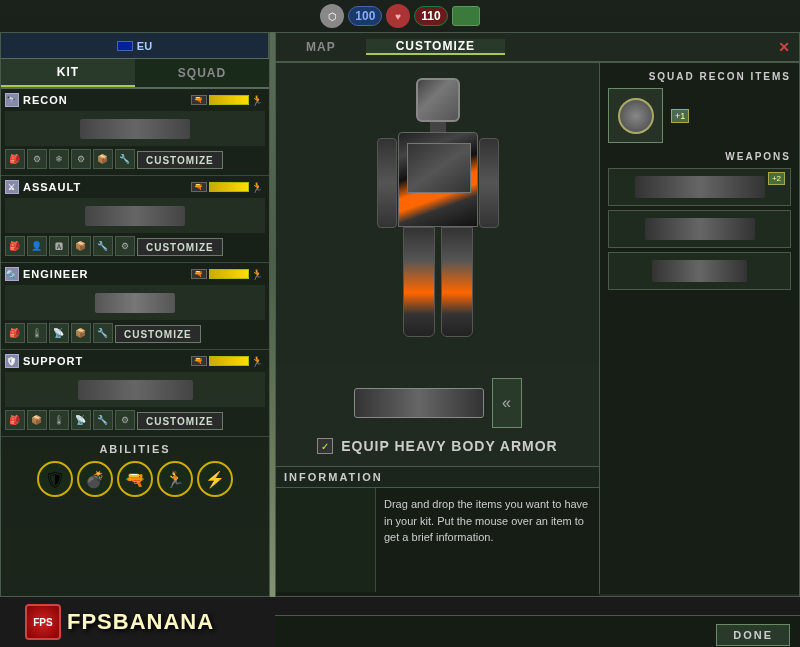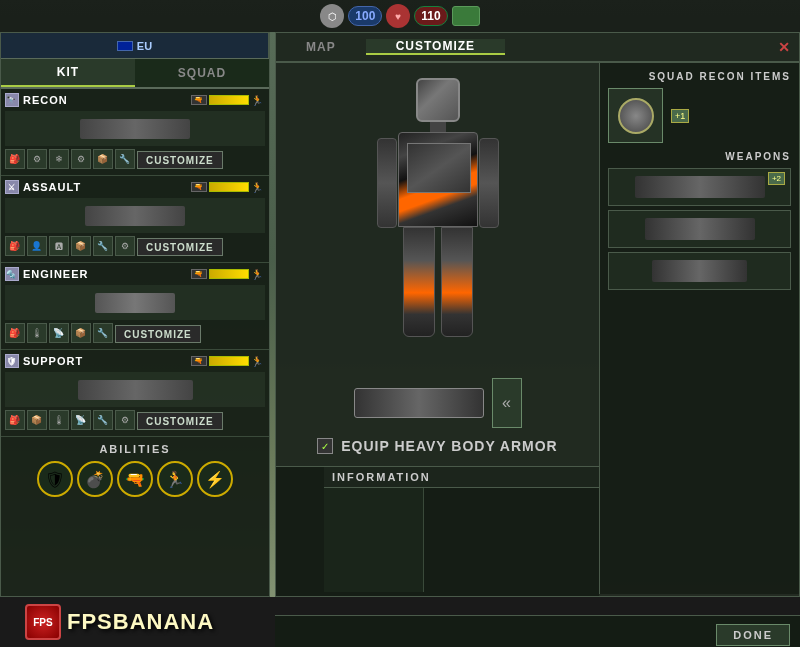--- a/index.html
+++ b/index.html
@@ -418,21 +418,20 @@
       padding: 1px 3px;
     }
 
     
     .info-section {
       position: absolute;
       bottom: 0; left: 0; right: 200px;
       height: 130px;
       background: rgba(20,28,20,0.9);
       border-top: 1px solid #4a5a4a;
-      padding-left: 48px;
     }
     .info-title {
       background: rgba(30,40,30,0.8);
       padding: 4px 8px;
       font-size: 11px;
       font-weight: bold;
       letter-spacing: 2px;
       color: #cccccc;
       border-bottom: 1px solid #4a5a4a;
     }
@@ -801,20 +800,21 @@
       <div class="weapon-slot">
         <div class="weapon-slot-img" style="width:95px;"></div>
       </div>
     </div>
   </div>
 
   <div class="info-section">
     <div class="info-title">INFORMATION</div>
     <div class="info-content">
       <div class="info-preview"></div>
+      <div class="info-text">Drag and drop the items you want to have in your kit. Put the mouse over an item to get a brief information.</div>
     </div>
   </div>
 </div>
 
 <div class="done-area">
   <button class="done-btn">DONE</button>
 </div>
 
 <div class="bottom-bar">
   <div class="fps-logo">

